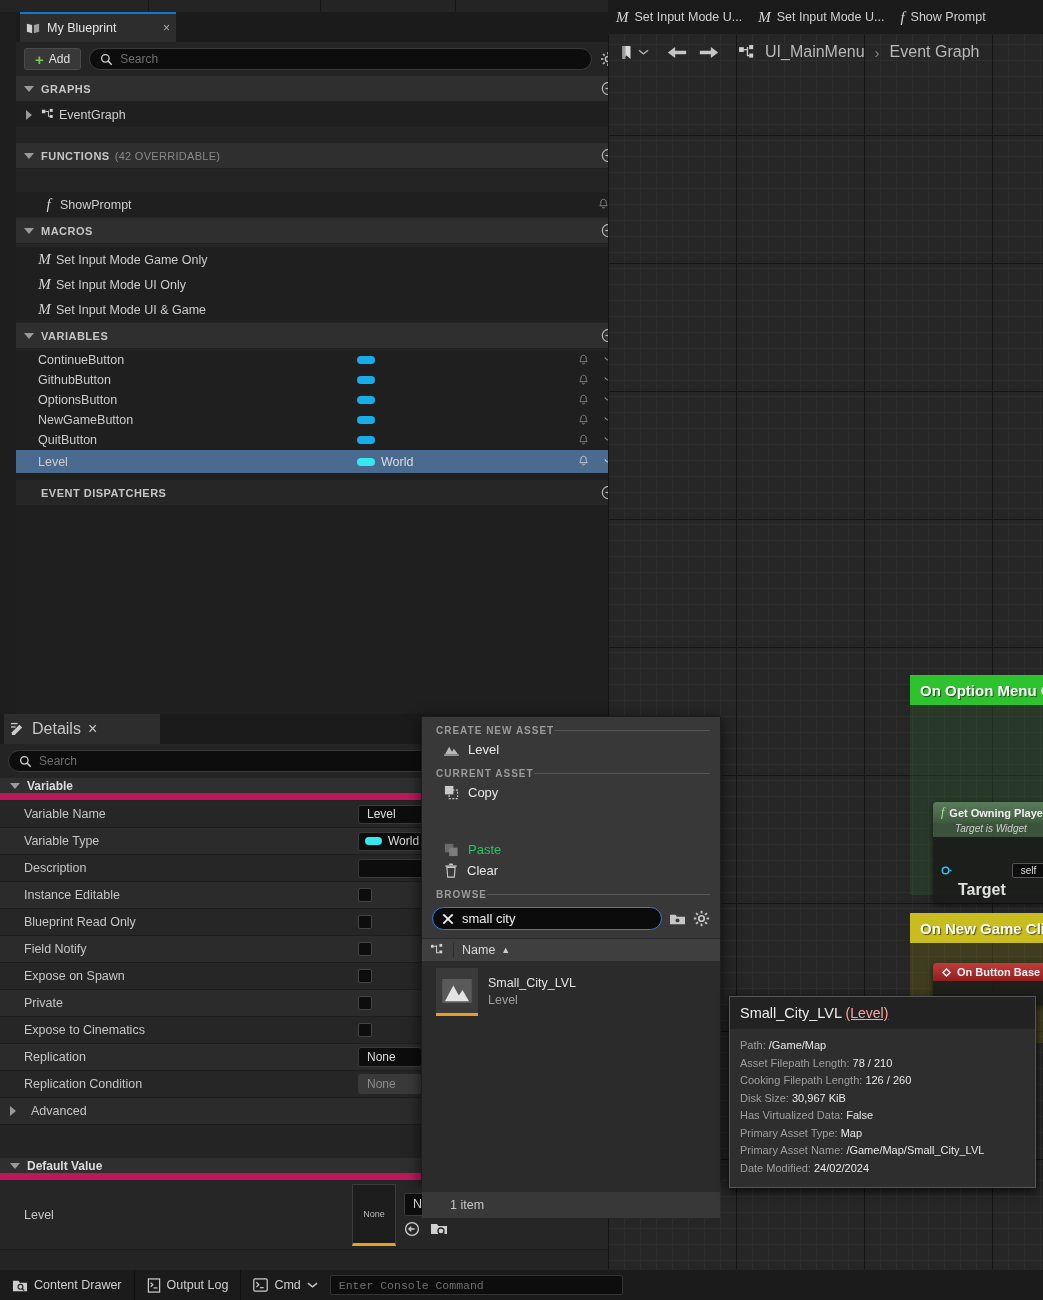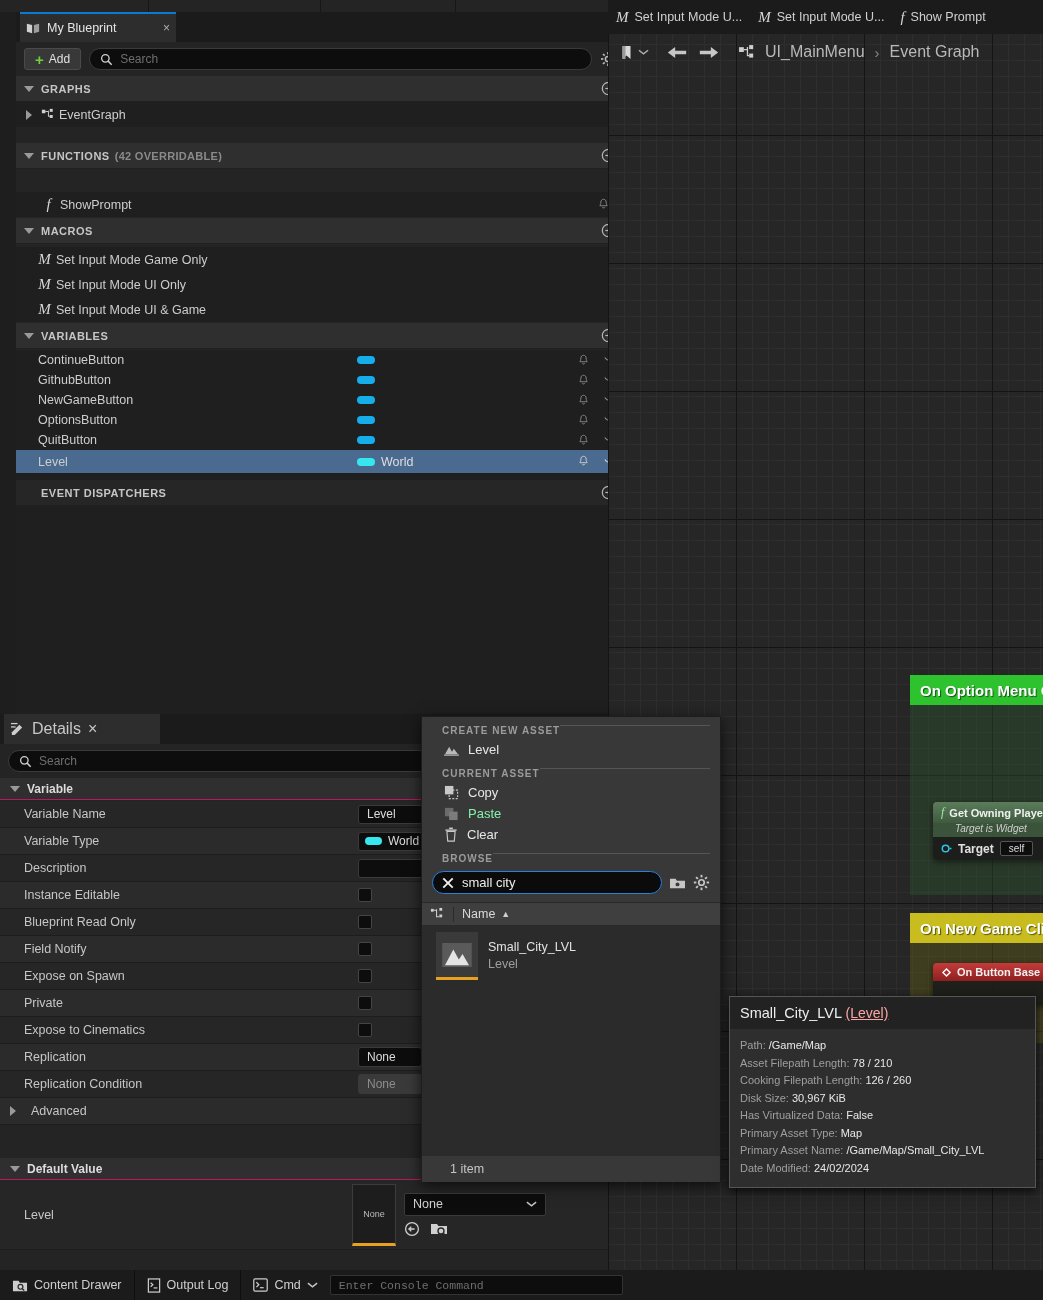--- a/index.html
+++ b/index.html
@@ -34,21 +34,21 @@
   .addbtn .plus { color:#70d040; font-size:15px; font-weight:bold; line-height:1; }
   .searchbox { position:relative; flex:1; height:22px; background:#0d0d0d; border:1px solid #3a3a3a;
                border-radius:11px; display:flex; align-items:center; padding:0 10px; gap:7px; }
   .searchbox input { background:transparent; border:0; outline:0; color:#cfcfcf; font-size:12px;
                      font-family:"Liberation Sans",sans-serif; width:100%; }
   .searchbox input::placeholder { color:#6e6e6e; }
   .gear { width:16px; height:16px; flex:0 0 16px; }
 
   .sec-head { height:26px; background:#2f2f2f; display:flex; align-items:center; padding:0 8px;
               font-size:11px; letter-spacing:.5px; color:#c6c6c6; font-weight:bold; border-bottom:1px solid #202020;}
-  .sec-head .sub { font-weight:bold; color:#8a8a8a; margin-left:5px; letter-spacing:.3px;}
+  .sec-head .sub { font-weight:normal; color:#8a8a8a; margin-left:5px; letter-spacing:.3px;}
   .sec-head .addcircle { margin-left:auto; }
   .tri { width:0; height:0; margin-right:7px; }
   .tri.down { border-left:5px solid transparent; border-right:5px solid transparent; border-top:6px solid #9a9a9a; }
   .tri.right { border-top:5px solid transparent; border-bottom:5px solid transparent; border-left:6px solid #9a9a9a; }
 
   .row { height:25px; display:flex; align-items:center; font-size:12.5px; color:#cdcdcd; padding-left:10px; }
   .row .ic { width:17px; display:flex; justify-content:center; align-items:center; flex:0 0 17px; }
   .glyph-m { font-family:"Liberation Serif", serif; font-style:italic; font-size:15px; color:#d8d8d8; }
   .glyph-f { font-family:"Liberation Serif", serif; font-style:italic; font-size:15px; color:#d8d8d8; }
   .row.bold { font-weight:bold; color:#e0e0e0; }
@@ -83,36 +83,36 @@
   .cmt { position:absolute; z-index:3; }
   .cmt-title { height:30px; display:flex; align-items:center; padding-left:10px;
                font-size:15px; font-weight:bold; color:#ffffff; text-shadow:1px 1px 1px #00000090; }
   .cmt-body { background:#2f5a2f60; }
   .node { position:absolute; z-index:4; border-radius:4px; overflow:hidden;
           box-shadow:0 2px 6px #00000080; }
   .node-head { display:flex; align-items:center; gap:5px; padding:3px 8px; }
   .node-title { font-size:11px; font-weight:bold; color:#f0f0f0; }
   .node-sub { font-size:10px; font-style:italic; color:#cfcfcf; padding:0 8px 3px 22px; }
   .node-body { background:#1b1b1bdd; padding:4px 8px; display:flex; align-items:center; gap:6px; }
-  .pinlbl { font-size:12px; font-weight:bold; color:#e0e0e0; }
+  .pinlbl { font-size:16px; font-weight:bold; color:#e0e0e0;margin-top:40px; }
   .pinval { background:#0d0d0d; border:1px solid #555; color:#ddd; font-size:10px; padding:1px 8px; border-radius:2px; }
 
   
   .det-panel { position:absolute; left:0; top:714px; width:608px; height:556px; background:#242424; }
   .det-tabrow { position:absolute; left:0; top:0; width:608px; height:30px; background:#1b1b1b; }
   .det-tab { position:absolute; left:4px; top:0; height:30px; width:156px; background:#2d2d2d;
              display:flex; align-items:center; padding:0 6px; gap:7px; }
   .det-search { position:absolute; left:8px; top:36px; width:592px; height:22px; background:#0d0d0d;
                 border:1px solid #3a3a3a; border-radius:11px; display:flex; align-items:center;
                 padding:0 10px; gap:7px; }
   .det-search input { background:transparent; border:0; outline:0; color:#cfcfcf; font-size:12px;
                       font-family:"Liberation Sans",sans-serif; width:100%; }
   .det-search input::placeholder { color:#6e6e6e; }
   .cat-head { height:22px; background:#2f2f2f; display:flex; align-items:center; padding-left:10px;
-              font-size:12px; font-weight:bold; color:#dcdcdc; border-bottom:1px solid #be185d; }
+              font-size:12px; font-weight:bold; color:#dcdcdc; border-bottom:7px solid #be185d; }
   .prow { height:27px; display:flex; align-items:center; border-bottom:1px solid #1d1d1d; background:#2b2b2b; }
   .prow:nth-child(odd) { background:#262626; }
   .plabel { width:352px; padding-left:24px; font-size:12.5px; color:#c6c6c6; }
   .pvalue { flex:1; padding-left:6px; display:flex; align-items:center; }
   .txtfield { background:#0d0d0d; border:1px solid #3a3a3a; border-radius:3px; height:19px;
               display:flex; align-items:center; padding:0 8px; font-size:12px; color:#dcdcdc; min-width:68px; }
   .typefield { background:#0d0d0d; border:1px solid #3a3a3a; border-radius:3px; height:19px;
                display:flex; align-items:center; gap:6px; padding:0 6px; font-size:12px; color:#dcdcdc; min-width:68px; }
   .typefield .pill { width:17px; height:8px; border-radius:4px; background:#37e7f0; }
   .cbox { width:14px; height:14px; background:#0d0d0d; border:1px solid #454545; border-radius:2px; }
@@ -122,25 +122,25 @@
 
   .dv-row { height:70px; display:flex; align-items:center; background:#262626; border-bottom:1px solid #1d1d1d; }
   .assetthumb { width:44px; height:62px; background:#1d1d1d; border:1px solid #3c3c3c; border-bottom:3px solid #e8a020;
                 display:flex; align-items:center; justify-content:center; font-size:9px; color:#bbb; }
   .assetcombo { width:142px; height:23px; background:#0d0d0d; border:1px solid #3a3a3a; border-radius:2px;
                 display:flex; align-items:center; padding:0 8px; font-size:12.5px; color:#d2d2d2; }
 
   
   .popup { position:absolute; left:421px; top:716px; width:300px; height:466px; background:#383838;
            border:1px solid #1d1d1d; z-index:20; box-shadow:0 4px 14px #000000aa; }
-  .pop-sec { display:flex; align-items:flex-start; gap:0; padding:8px 10px 3px 20px; }
+  .pop-sec { display:flex; align-items:center; gap:0; padding:8px 10px 3px 14px; }
   .pop-sec .lbl { font-size:10px; letter-spacing:1px; color:#9b9b9b; font-weight:bold; white-space:nowrap; }
   .pop-sec .line { flex:1; height:1px; background:#555; }
   .pop-item { height:21px; display:flex; align-items:center; gap:9px; padding-left:22px; font-size:13px; color:#e6e6e6; }
-  .pop-item.dis { color:#86efac; }
+  .pop-item.dis { color:#22c55e;margin-top:36px; }
   .pop-search { margin:4px 10px 0 10px; display:flex; align-items:center; gap:7px; }
   .pop-inputwrap { flex:1; height:23px; background:#0b0b0b; border:1px solid #2b7fe0; border-radius:12px;
                    display:flex; align-items:center; gap:7px; padding:0 8px; }
   .pop-inputwrap input { background:transparent; border:0; outline:0; color:#ededed; font-size:13px;
                          font-family:"Liberation Sans",sans-serif; width:100%; }
   .pop-listhdr { margin-top:8px; height:24px; background:#3f3f3f; display:flex; align-items:center;
                  border-top:1px solid #2a2a2a; border-bottom:1px solid #2a2a2a; }
   .pop-listhdr .col0 { width:32px; display:flex; justify-content:center; border-right:1px solid #2a2a2a; }
   .pop-listhdr .colname { padding-left:8px; font-size:12.5px; color:#d8d8d8; display:flex; align-items:center; gap:6px; }
   .pop-listbody { background:#2b2b2b; height:230px; }
@@ -344,37 +344,37 @@
             </svg>
           </span>
       <span class="eye">
             <svg width="15" height="10" viewBox="0 0 18 10">
               <path d="M1 2c3 5 13 5 16 0" fill="none" stroke="#8e8e8e" stroke-width="1.3"></path>
               <line x1="9" y1="5.4" x2="9" y2="8" stroke="#8e8e8e" stroke-width="1.1"></line>
             </svg>
           </span>
     </div>
     <div class="vrow">
-      <span>NewGameButton</span>
+      <span>OptionsButton</span>
       <span class="pill"></span>
       <span class="bell">
             <svg width="13" height="13" viewBox="0 0 16 16">
               <path d="M8 1.6c-2 0-3.2 1.4-3.2 3.3 0 3-1.2 3.6-1.2 4.6h8.8c0-1-1.2-1.6-1.2-4.6C11.2 3 10 1.6 8 1.6z" fill="none" stroke="#8e8e8e" stroke-width="1.1"></path>
               <path d="M6.6 11.2a1.45 1.45 0 002.8 0" fill="none" stroke="#8e8e8e" stroke-width="1.1"></path>
             </svg>
           </span>
       <span class="eye">
             <svg width="15" height="10" viewBox="0 0 18 10">
               <path d="M1 2c3 5 13 5 16 0" fill="none" stroke="#8e8e8e" stroke-width="1.3"></path>
               <line x1="9" y1="5.4" x2="9" y2="8" stroke="#8e8e8e" stroke-width="1.1"></line>
             </svg>
           </span>
     </div>
     <div class="vrow">
-      <span>OptionsButton</span>
+      <span>NewGameButton</span>
       <span class="pill"></span>
       <span class="bell">
             <svg width="13" height="13" viewBox="0 0 16 16">
               <path d="M8 1.6c-2 0-3.2 1.4-3.2 3.3 0 3-1.2 3.6-1.2 4.6h8.8c0-1-1.2-1.6-1.2-4.6C11.2 3 10 1.6 8 1.6z" fill="none" stroke="#8e8e8e" stroke-width="1.1"></path>
               <path d="M6.6 11.2a1.45 1.45 0 002.8 0" fill="none" stroke="#8e8e8e" stroke-width="1.1"></path>
             </svg>
           </span>
       <span class="eye">
             <svg width="15" height="10" viewBox="0 0 18 10">
               <path d="M1 2c3 5 13 5 16 0" fill="none" stroke="#8e8e8e" stroke-width="1.3"></path>

